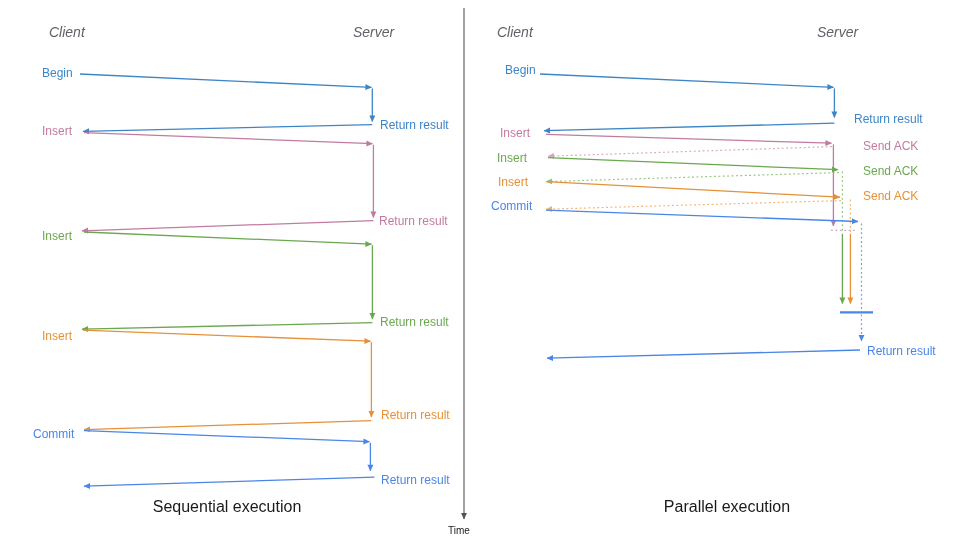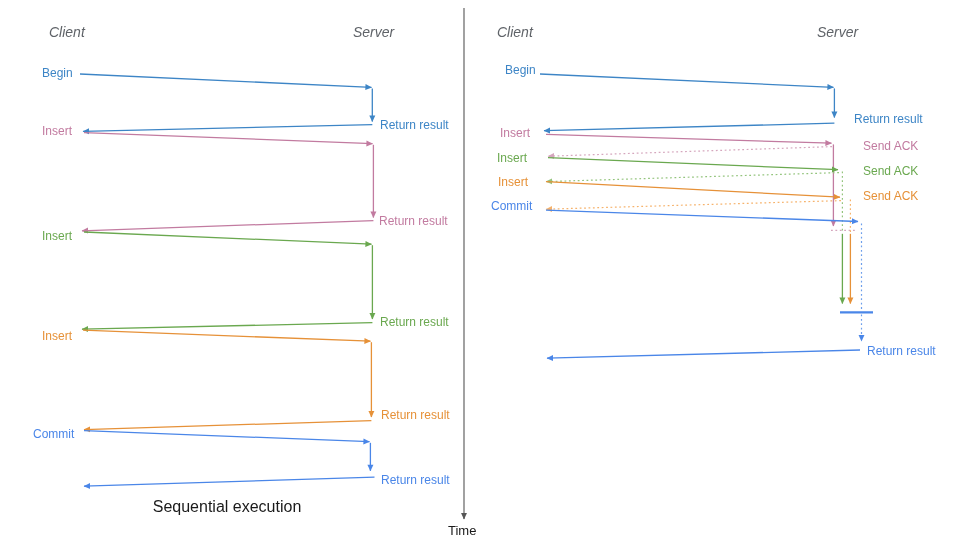--- a/index.html
+++ b/index.html
@@ -5,21 +5,21 @@
 <style>
   html,body{margin:0;padding:0;background:#ffffff;}
   #stage{
     position:relative;width:960px;height:540px;background:#ffffff;overflow:hidden;
     font-family:"Liberation Sans","DejaVu Sans",sans-serif;
   }
   #stage svg{position:absolute;left:0;top:0;}
   .lbl{position:absolute;font-size:12px;line-height:14px;white-space:nowrap;}
   .lifeline{font-size:14px;font-style:italic;color:#5f6368;}
   .panel-title{font-size:16px;color:#1a1a1a;text-align:center;width:230px;}
-  .time-lbl{font-size:13px;color:#1a1a1a;}
+  .time-lbl{font-size:10px;color:#1a1a1a;}
 </style>
 </head>
 <body>
 
 <div id="stage">
 
   <svg width="960" height="540" viewBox="0 0 960 540">
     <defs>
       <marker id="ah-sblue" viewBox="0 0 7 7" refX="6.4" refY="3.5" markerWidth="7" markerHeight="7" markerUnits="userSpaceOnUse" orient="auto">
           <path d="M0.3,0.5 L6.8,3.5 L0.3,6.5 Z" fill="#3d85c6"></path>
@@ -147,16 +147,17 @@
 
   <div class="lbl" style="left: 497px; top: 151px; color: rgb(106, 168, 79);">Insert</div>
   <div class="lbl" style="left: 863px; top: 164px; color: rgb(106, 168, 79);">Send ACK</div>
 
   <div class="lbl" style="left: 498px; top: 175px; color: rgb(230, 145, 56);">Insert</div>
   <div class="lbl" style="left: 863px; top: 189px; color: rgb(230, 145, 56);">Send ACK</div>
 
   <div class="lbl" style="left: 491px; top: 199px; color: rgb(74, 134, 232);">Commit</div>
   <div class="lbl" style="left: 867px; top: 344px; color: rgb(74, 134, 232);">Return result</div>
 
+  <div class="lbl panel-title" style="left:612px;top:500px;">Parallel execution</div>
 
   <div class="lbl time-lbl" style="left:448px;top:524px;">Time</div>
 
 </div>
 
 </body></html>

